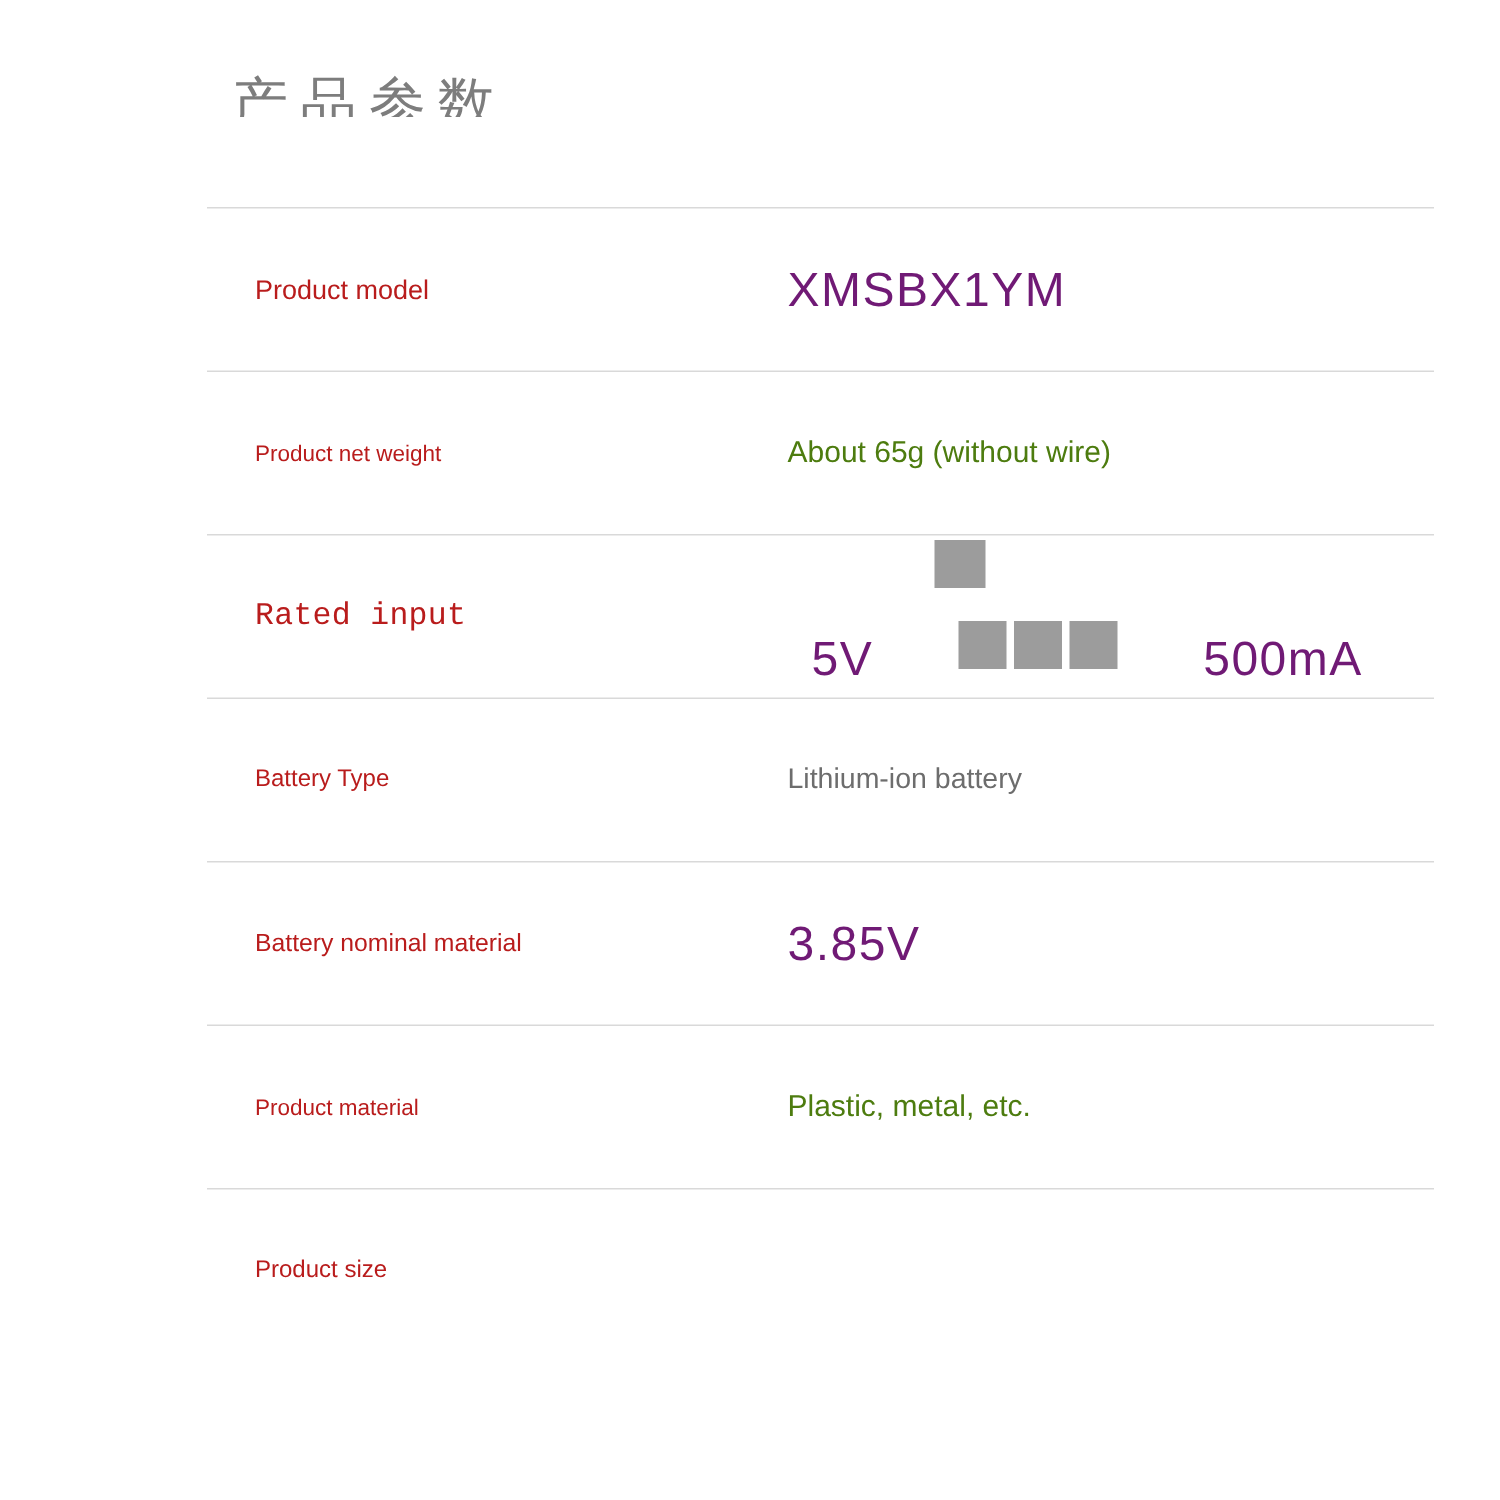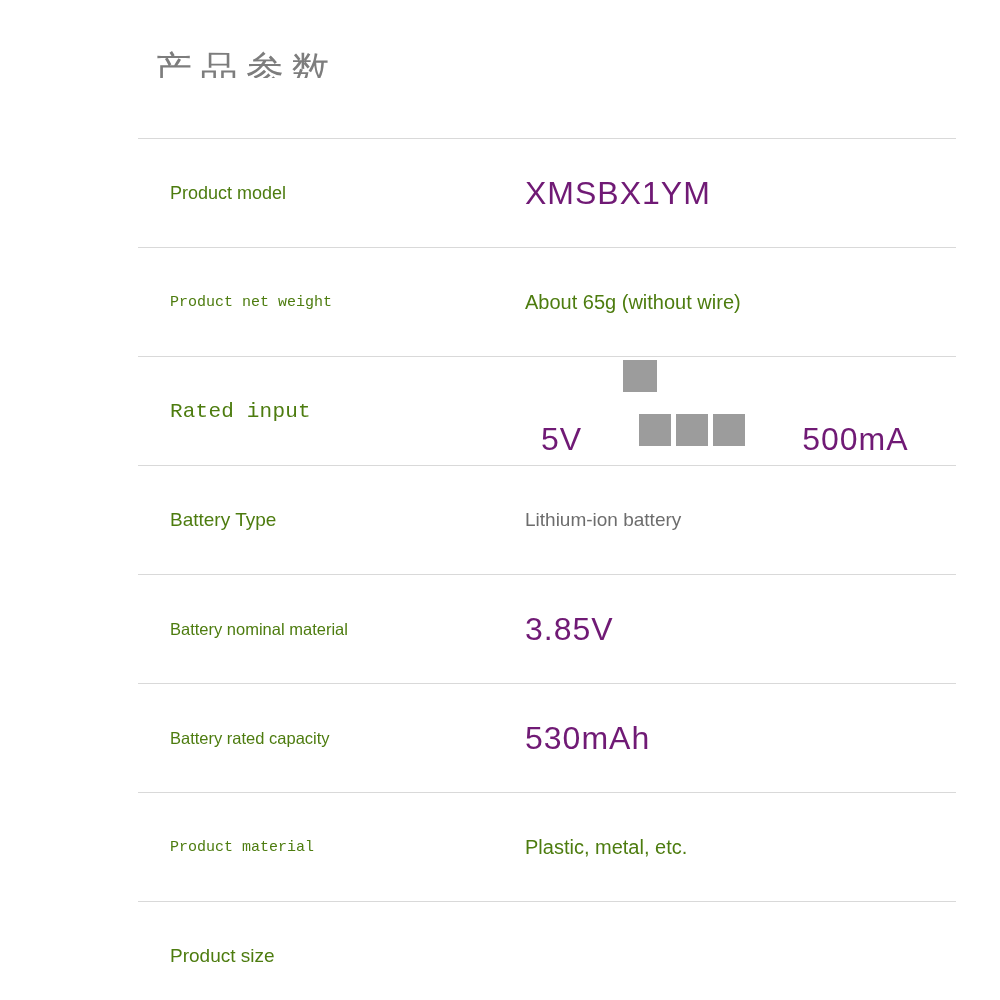--- a/index.html
+++ b/index.html
@@ -19,25 +19,25 @@
     display: block; font-size: 38px; line-height: 44px; margin-top: -16px;
     color: #7d7d7d; letter-spacing: 8px; font-weight: 500;
   }
 
   
   .spec-table { position: absolute; left: 90px; top: 90px; width: 850px; }
   .spec-row {
     position: relative; height: 109px; border-top: 1px solid #d9d9d9;
     display: flex; align-items: center;
   }
-  .lbl { color: #4d7c0f; width: 355px; flex: 0 0 355px; }
-  .lbl-15 { font-size: 15px; font-family: Liberation Mono, monospace; }
+  .lbl { color: #b91c1c; width: 355px; flex: 0 0 355px; }
+  .lbl-15 { font-size: 15px; }
   .lbl-16 { font-size: 16.5px; }
   .lbl-18 { font-size: 18px; }
-  .lbl-19 { font-size: 19px; }
+  .lbl-19 { font-size: 16px; }
   .lbl-21 { font-size: 21px; letter-spacing: 0.2px; font-family: Liberation Mono, monospace; }
 
   .val { flex: 1 1 auto; white-space: nowrap; }
   .val-xl { font-size: 32px; color: #701a75; letter-spacing: 1px; }
   .val-20 { font-size: 20px; color: #4d7c0f; }
   .val-17 { font-size: 19px; color: #6d6d6d; }
 
   
   .dc-symbol {
     display: inline-block; vertical-align: 4px; margin: 0 9px;
@@ -87,24 +87,20 @@
     <div class="spec-row">
       <div class="lbl lbl-19">Battery Type</div>
       <div class="val val-17">Lithium-ion battery</div>
     </div>
 
     <div class="spec-row">
       <div class="lbl lbl-16">Battery nominal material</div>
       <div class="val val-xl">3.85V</div>
     </div>
 
-    <div class="spec-row">
-      <div class="lbl lbl-16">Battery rated capacity</div>
-      <div class="val val-xl">530mAh</div>
-    </div>
 
     <div class="spec-row">
       <div class="lbl lbl-15">Product material</div>
       <div class="val val-20">Plastic, metal, etc.</div>
     </div>
 
     <div class="spec-row">
       <div class="lbl lbl-19">Product size</div>
     </div>
 

